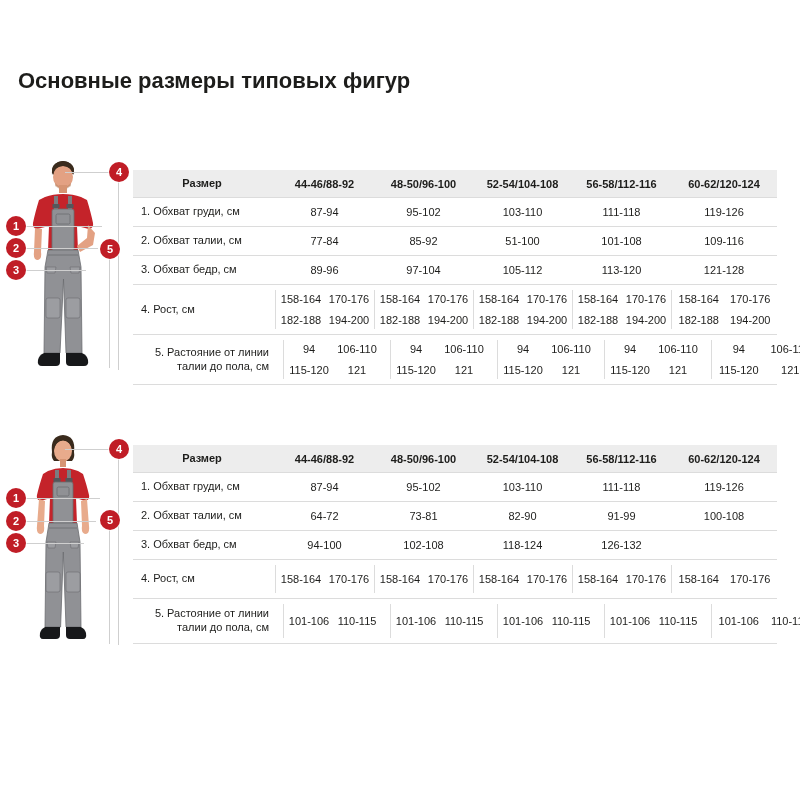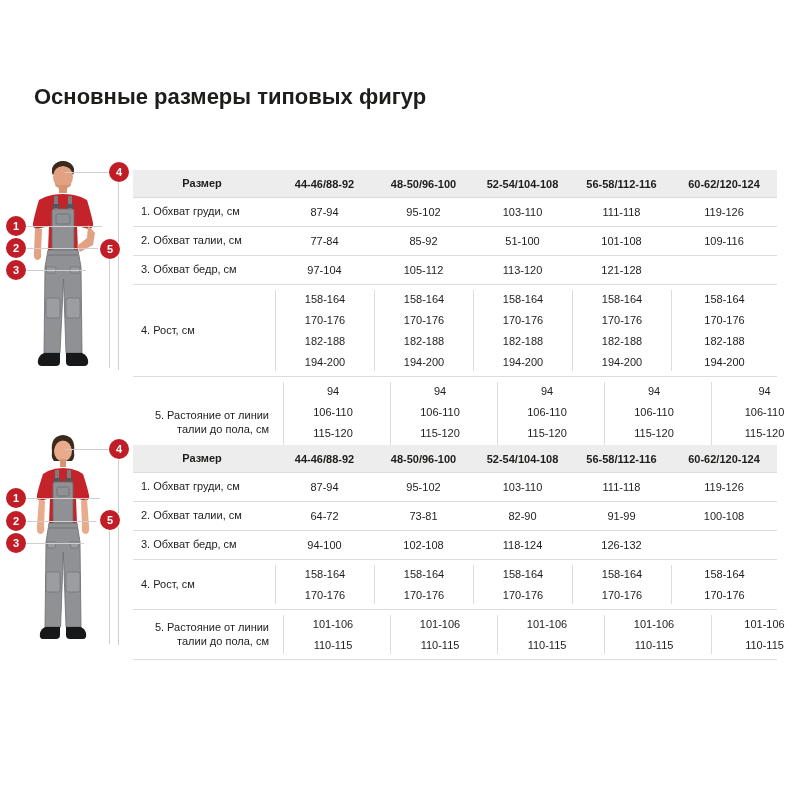--- a/index.html
+++ b/index.html
@@ -1,21 +1,21 @@
 <!DOCTYPE html>
 <html><head>
 <meta charset="utf-8">
 <style>
   html,body{margin:0;padding:0;}
   body{
     width:800px;height:800px;background:#ffffff;position:relative;overflow:hidden;
     font-family:"Liberation Sans","DejaVu Sans",sans-serif;color:#1d1d1b;
   }
   .page-title{
-    position:absolute;left:18px;top:68px;margin:16px;
+    position:absolute;left:18px;top:68px;margin:0;
     font-size:22px;font-weight:bold;letter-spacing:0;color:#1d1d1b;
   }
   
   .figure-wrap{position:absolute;left:8px;width:130px;height:240px;}
   .fig-male{top:155px;}
   .fig-female{top:430px;}
   .figure-wrap svg{position:absolute;left:0;top:0;z-index:1;}
   .marker{
     position:absolute;width:20px;height:20px;border-radius:50%;
     background:var(--accent,#c01d26);color:#fff;font-size:11px;font-weight:bold;
@@ -47,21 +47,21 @@
     background:#ededed;font-weight:bold;min-height:27px;
   }
   .trow.body{border-top:1px solid #dcdcdc;min-height:28px;}
   .trow.body:last-child{border-bottom:1px solid #dcdcdc;gap:8px;}
   .tcell{display:flex;align-items:center;justify-content:center;text-align:center;padding:3px 2px;align-self:stretch;}
   .tcell.label{justify-content:flex-start;text-align:right;padding-left:8px;padding-right:6px;line-height:1.25;}
   .trow.header .tcell.label{justify-content:center;text-align:center;padding-left:2px;}
   .trow.multi{padding:5px 0;}
   .trow.multi .tcell{border-left:1px solid #dcdcdc;}
   .trow.multi .tcell.label{border-left:none;}
-  .vgrid{display:grid;grid-template-columns:1fr;row-gap:9px;column-gap:2px;width:100%;justify-items:center;align-items:center;}
+  .vgrid{display:grid;grid-template-columns:1fr 1fr;row-gap:9px;column-gap:2px;width:100%;justify-items:center;align-items:center;}
 </style>
 </head>
 <body style="--accent: #c01d26;">
 
 <h1 class="page-title">Основные размеры типовых фигур</h1>
 
 <div class="figure-wrap fig-male">
   <div class="mline hline l1"></div>
   <div class="mline hline l2"></div>
   <div class="mline hline l3"></div>
@@ -177,20 +177,23 @@
       <div class="tcell">
         <span class="">101-108</span>
       </div>
       <div class="tcell">
         <span class="">109-116</span>
       </div>
     </div>
     <div class="trow body">
       <div class="tcell label">3. Обхват бедр, см</div>
       <div class="tcell">
+        <span class="">89-96</span>
+      </div>
+      <div class="tcell">
         <span class="">97-104</span>
       </div>
       <div class="tcell">
         <span class="">105-112</span>
       </div>
       <div class="tcell">
         <span class="">113-120</span>
       </div>
       <div class="tcell">
         <span class="">121-128</span>

